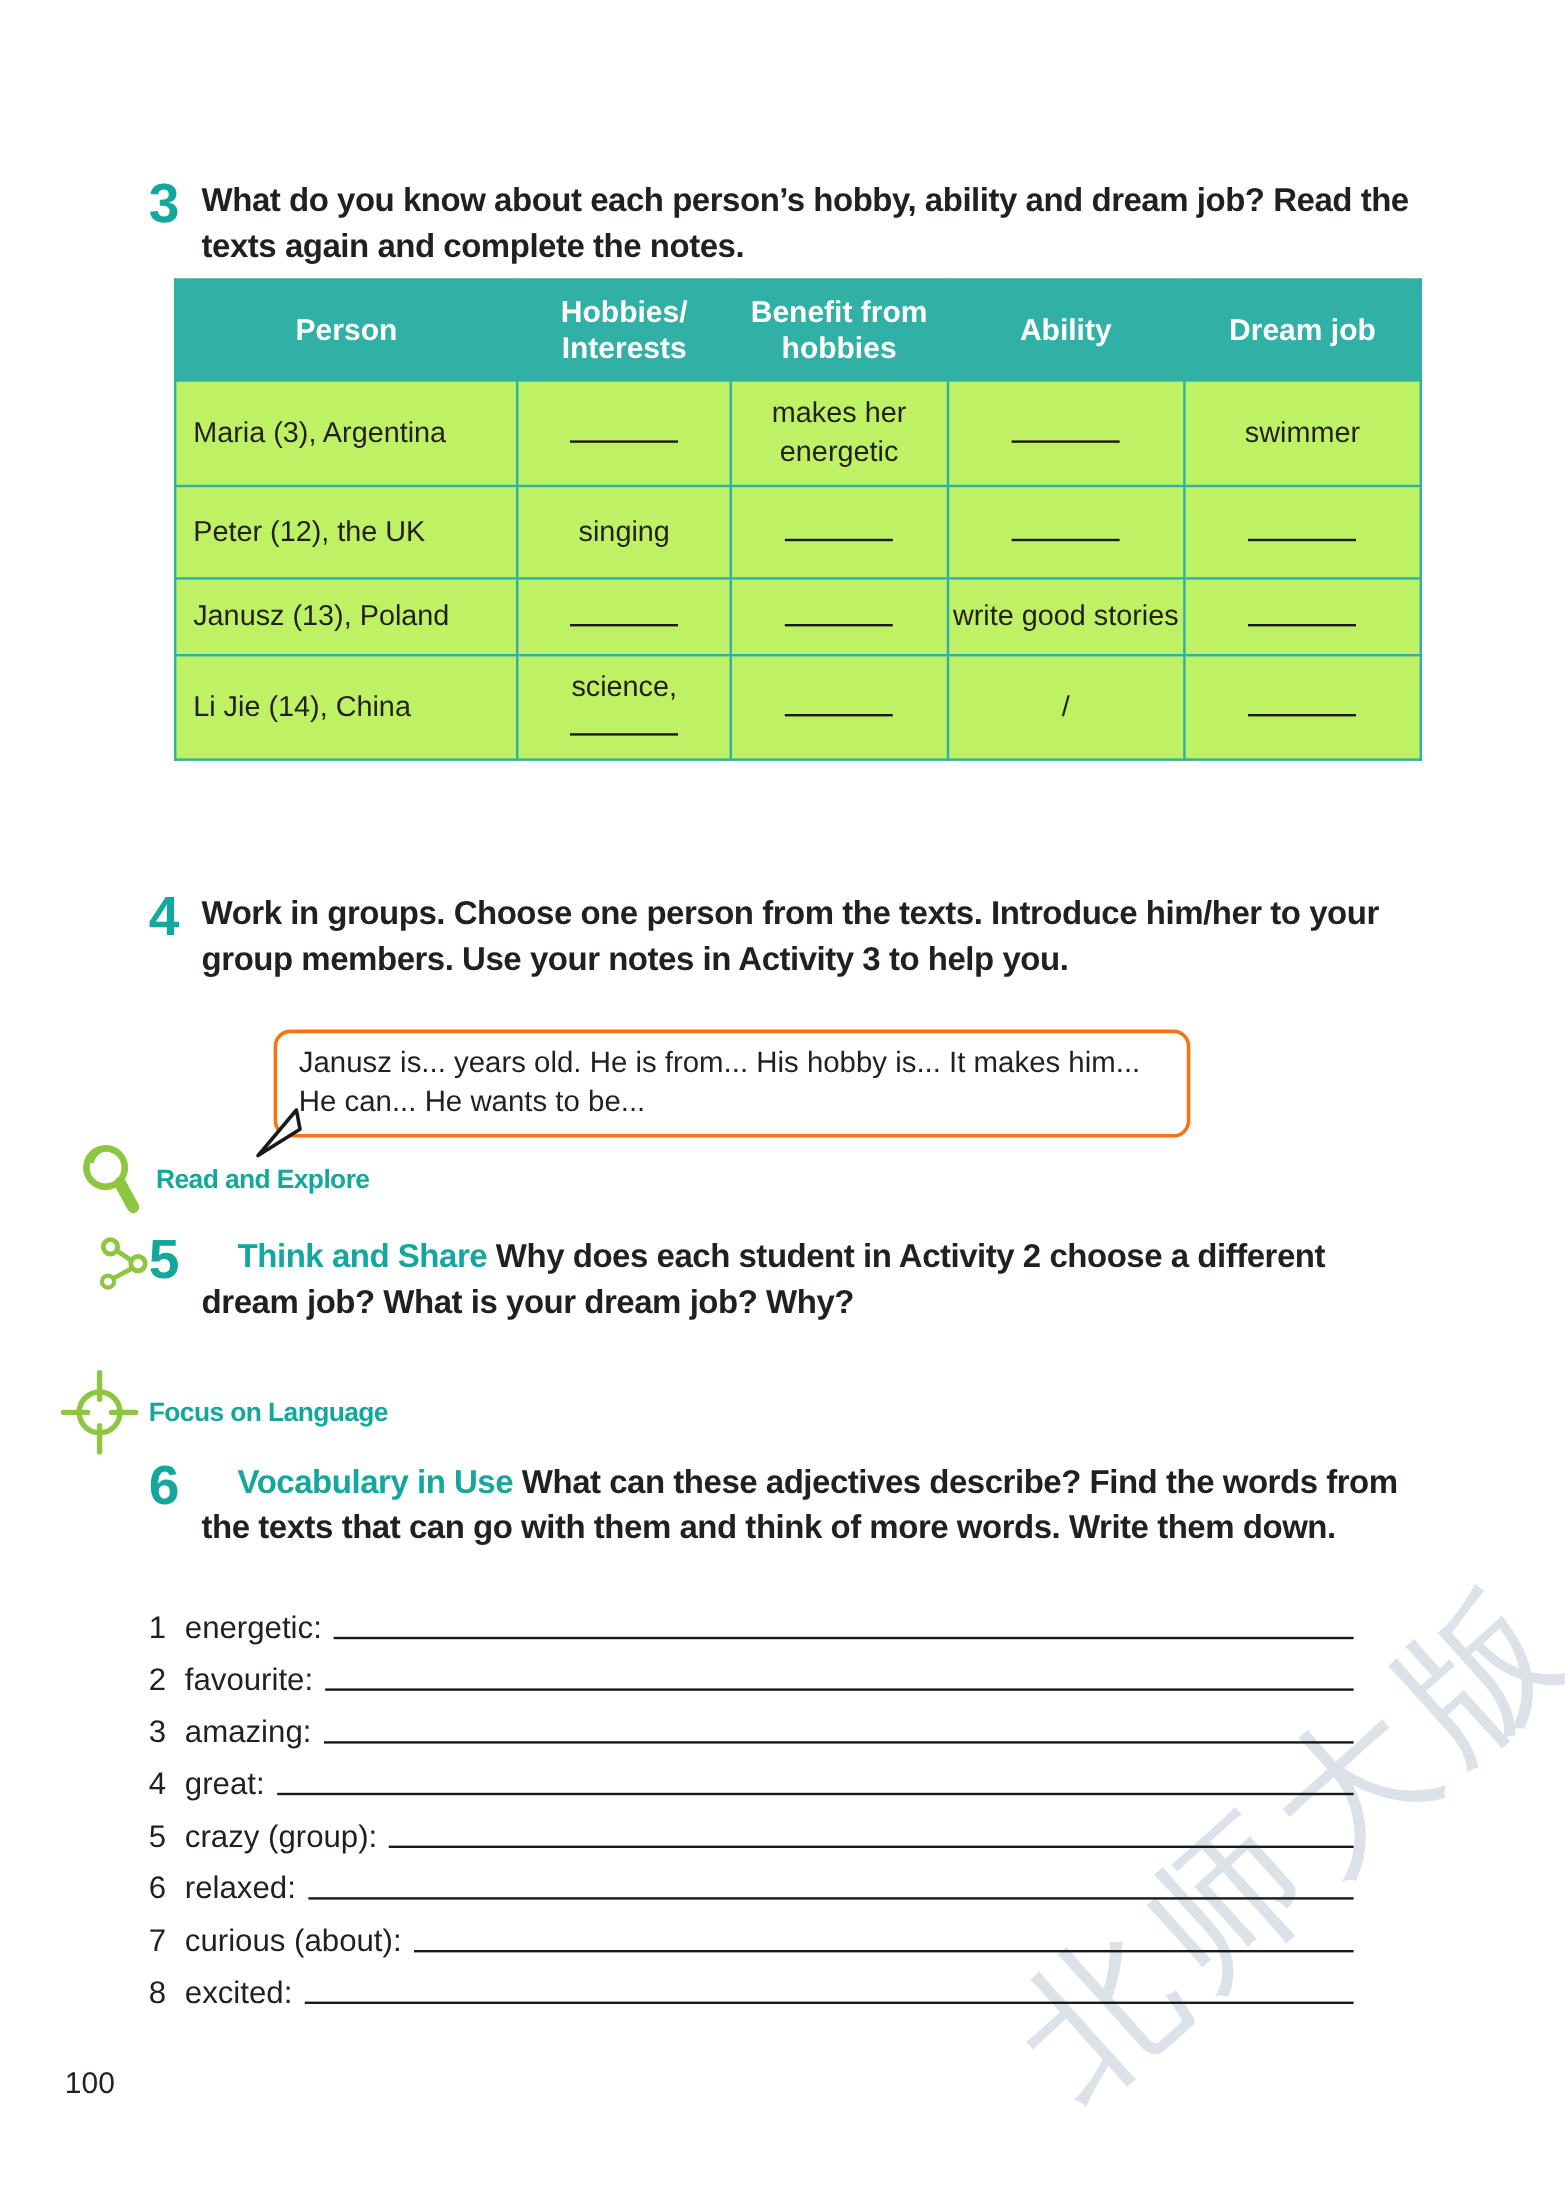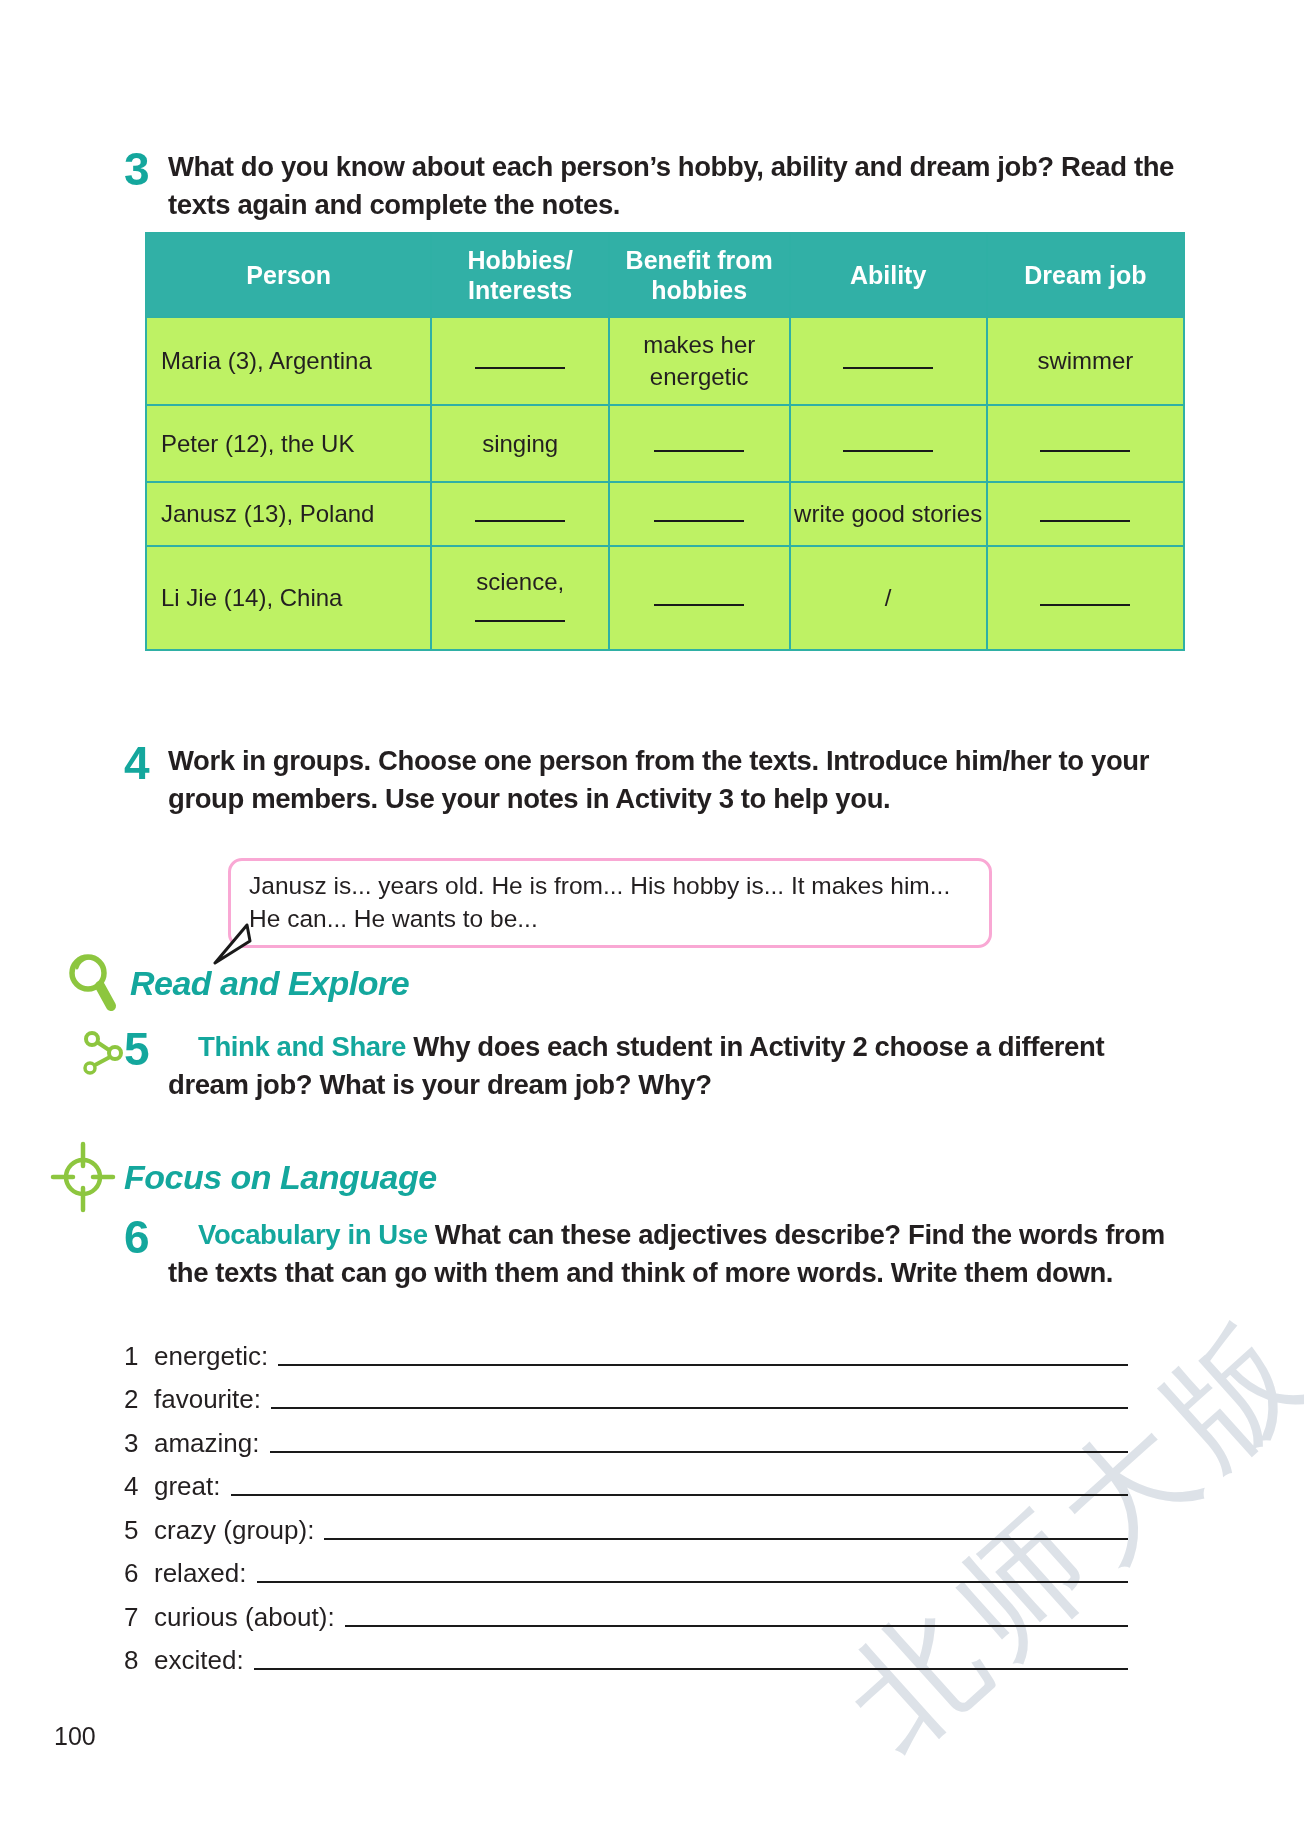--- a/index.html
+++ b/index.html
@@ -30,39 +30,39 @@
   #notes-table-wrap{ left:145px; top:232px; }
   table{ border-collapse:collapse; width:1040px; table-layout:fixed; background:#bef264; }
   col.c0{width:27.5%} col.c1{width:17.1%} col.c2{width:17.4%} col.c3{width:19%} col.c4{width:19%}
   th,td{ border:2.5px solid var(--tborder); }
   thead th{
     background:var(--thead); color:#fff; font-size:25px; font-weight:bold;
     height:84px; line-height:30px;
   }
   td{ font-size:24px; text-align:center; vertical-align:middle; line-height:32px; }
   td.person{ text-align:left; padding-left:14px; }
-  tr.r0{ height:88px; } tr.r1{ height:77px; } tr.r2{ height:64px; } tr.r3{ height:104px; }
+  tr.r0{ height:88px; } tr.r1{ height:77px; } tr.r2{ height:64px; } tr.r3{ height:87px; }
   .blank{
     display:inline-block; width:90px; height:1em;
     border-bottom:2.5px solid #1a1a1a;
   }
 
   
   .bubble{
     position:absolute; left:228px; top:858px; width:764px;
-    border:3px solid #f9a8d4; border-radius:14px;
+    border:3px solid #f97316; border-radius:14px;
     padding:8px 16px 10px 18px; font-size:24.5px; line-height:33px;
     background:#fff; z-index:2;
   }
   .bubble .tail{ position:absolute; left:-18px; bottom:-20px; }
 
   
   .section-head{ position:absolute; display:flex; align-items:center; gap:8px; z-index:1;}
   .section-head .title{
-    font-size:34px; font-weight:bold; color:var(--teal); letter-spacing:-0.5px;font-style:italic;
+    font-size:22px; font-weight:bold; color:var(--teal); letter-spacing:-0.5px;
   }
 
   
   #vocab{ position:absolute; left:124px; top:1328px; width:1004px; z-index:1; }
   .vocab-item{ display:flex; align-items:flex-end; height:43.5px; font-size:26px; }
   .vocab-item .num{ width:26px; flex-shrink:0; }
   .vocab-item .word{ margin-left:4px; white-space:nowrap; }
   .vocab-item .line{ flex:1; margin-left:10px; margin-bottom:6px;
     border-bottom:2.5px solid #1a1a1a; height:0; }
 

